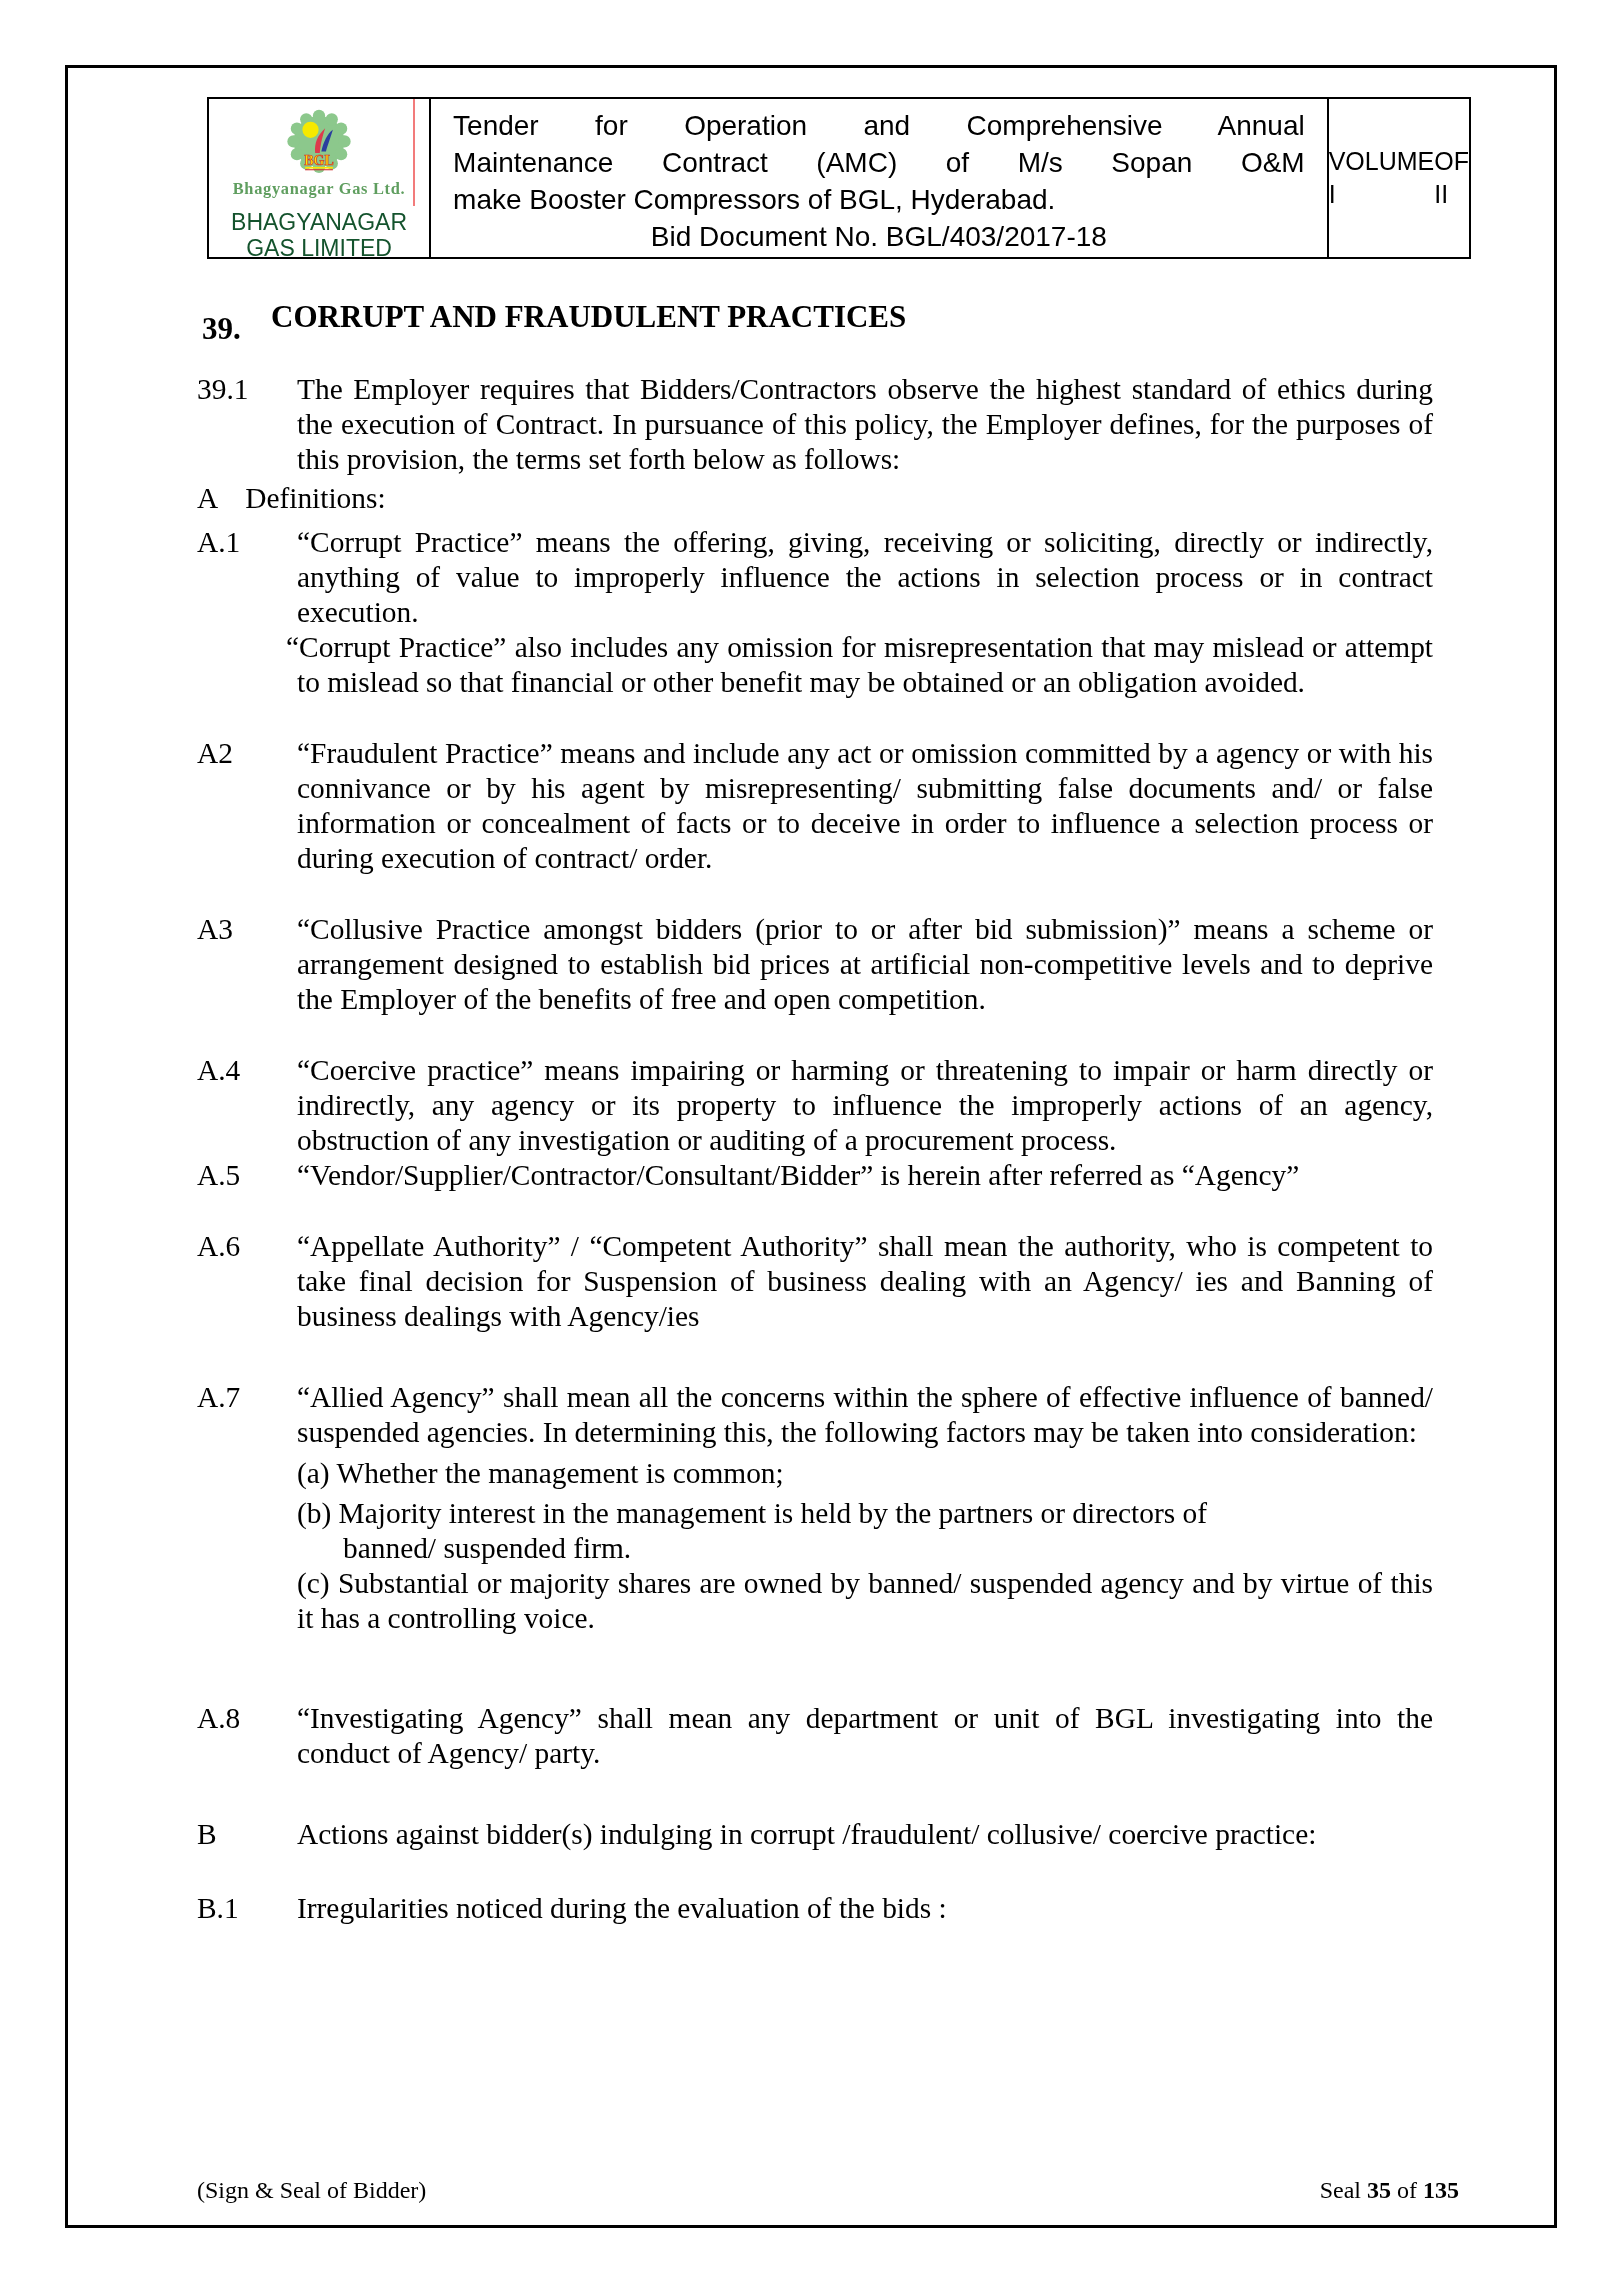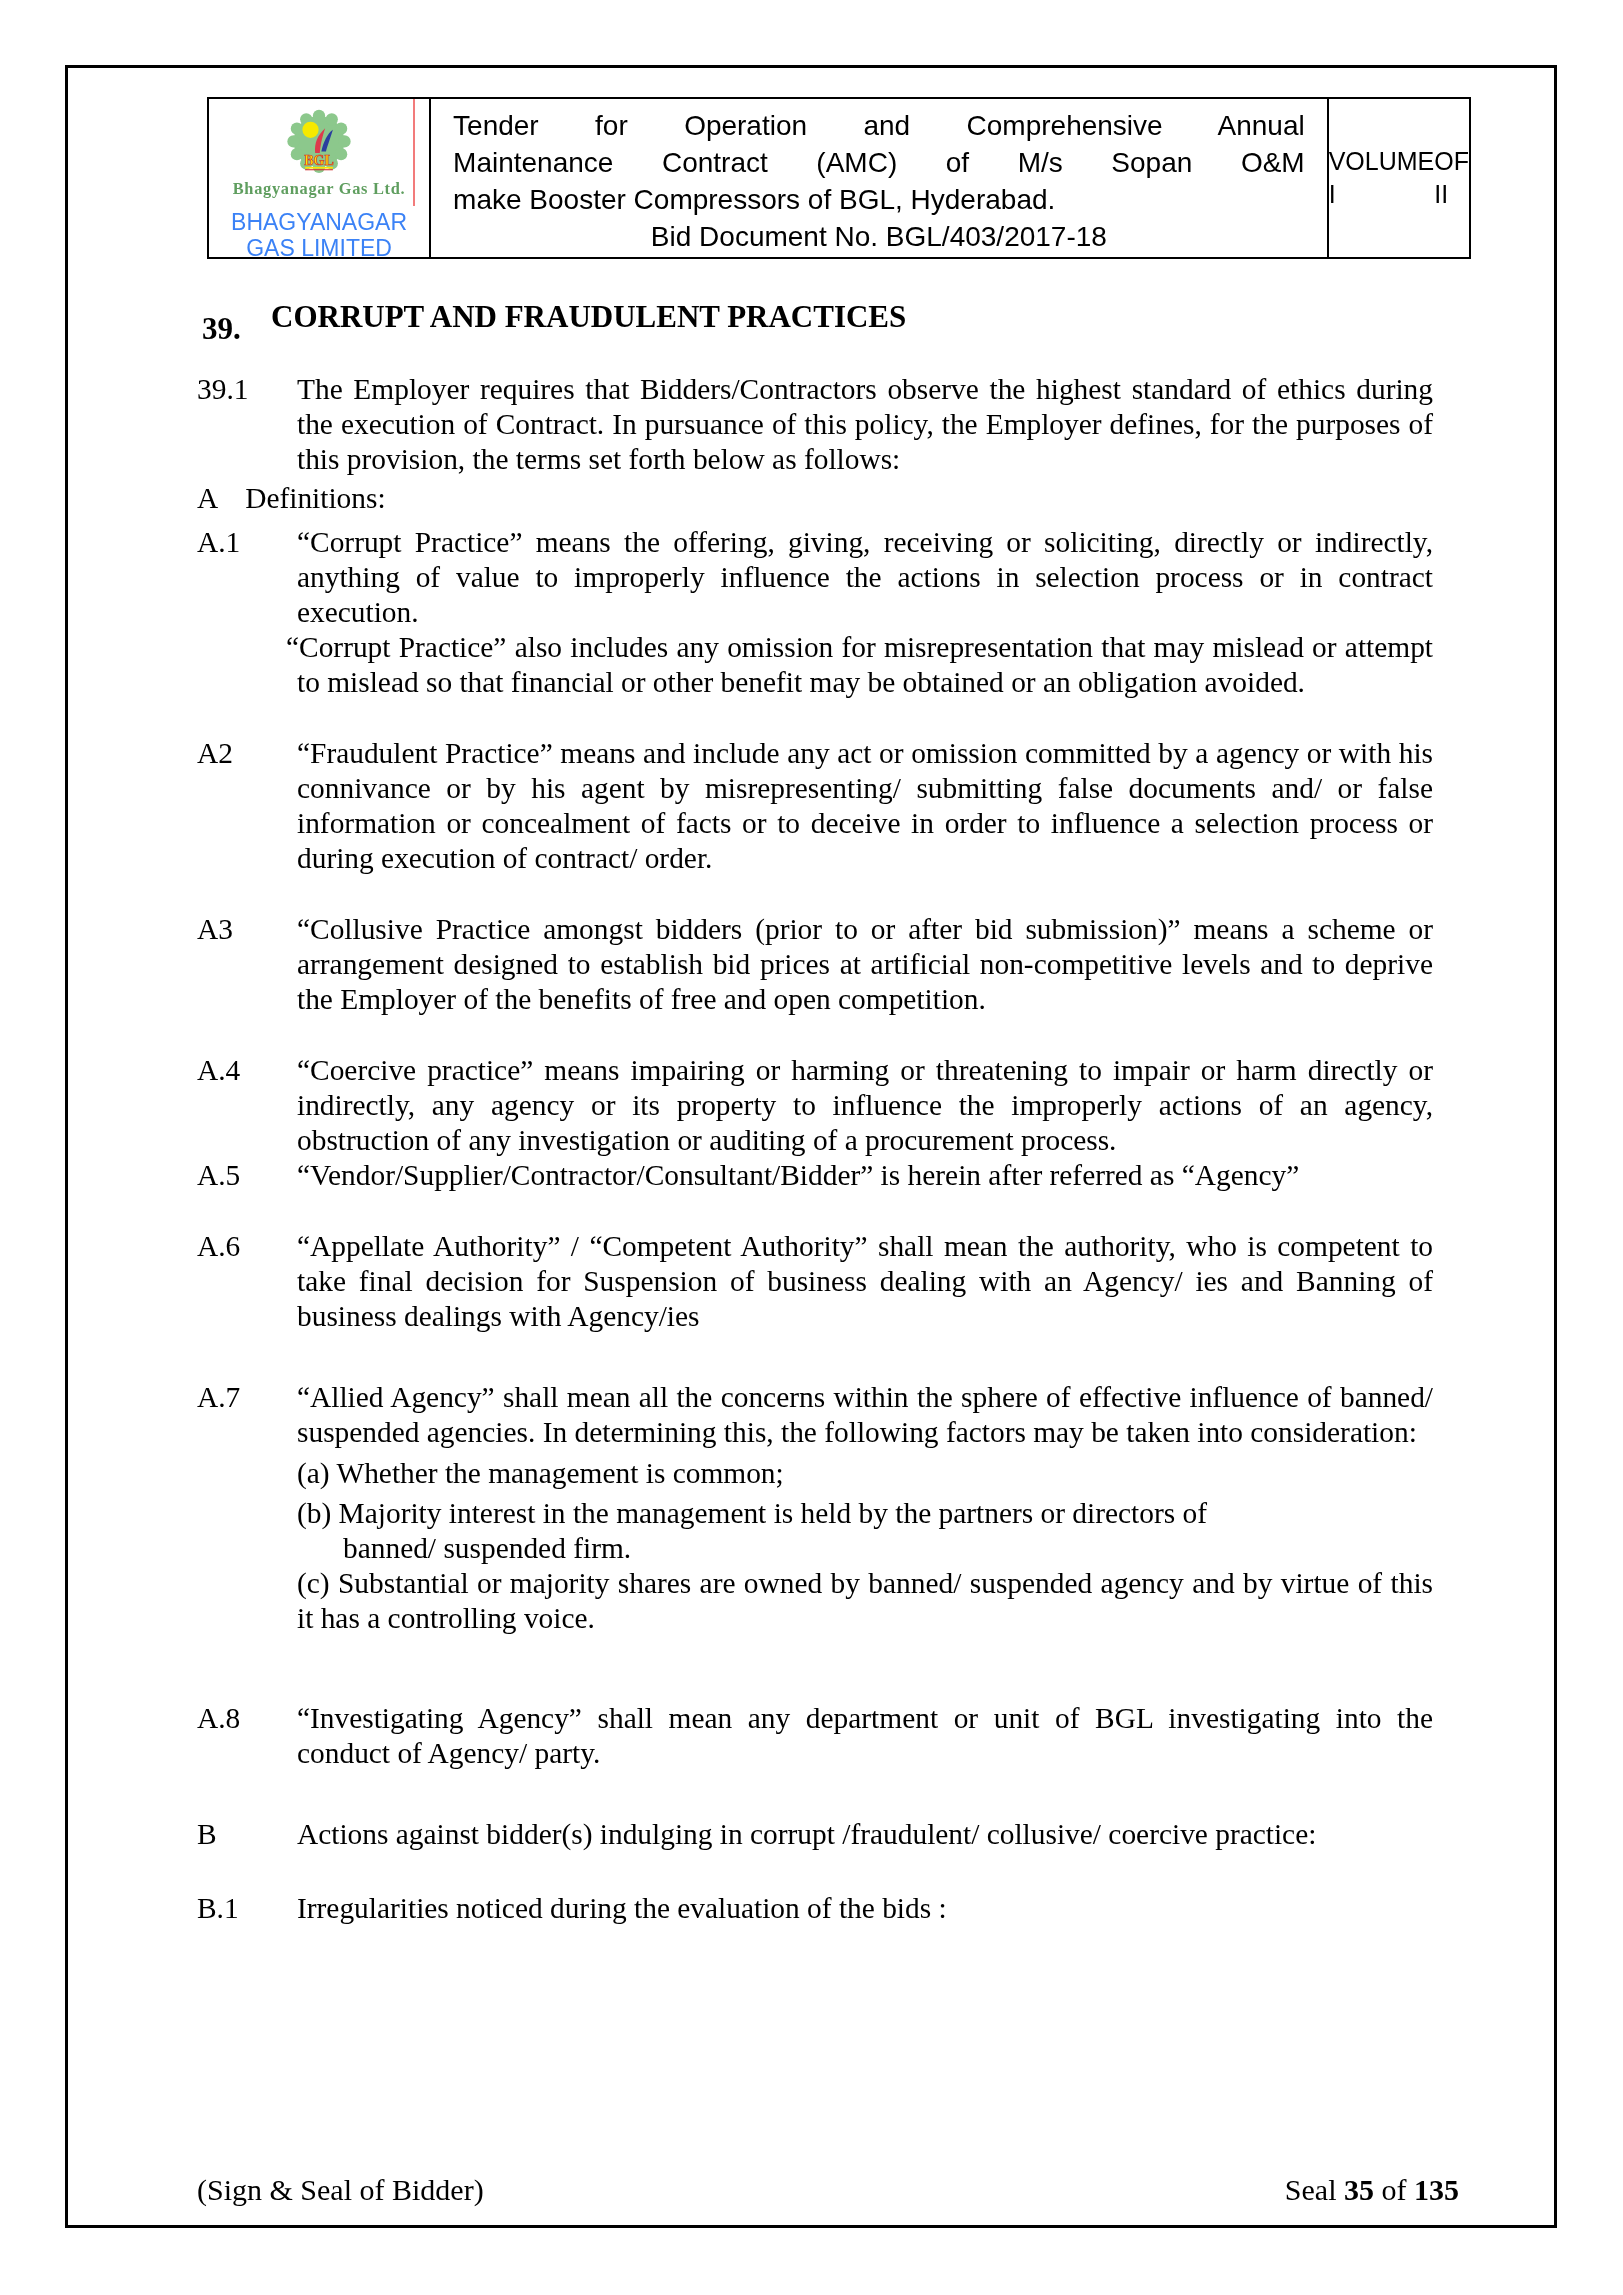--- a/index.html
+++ b/index.html
@@ -25,21 +25,21 @@
   .cell-volume{flex:1;display:flex;flex-direction:row;justify-content:center;align-items:center;
     font-family:"Liberation Sans","DejaVu Sans",sans-serif;font-size:25px;line-height:33px;}
   .title-just{text-align:justify;text-align-last:justify;}
   .title-left{text-align:left;}
   .title-center{text-align:center;}
   .red-line{position:absolute;left:204px;top:0;width:2px;height:107px;background:#f27b7b;}
   .badge-wrap{position:absolute;left:0;top:9.2px;width:100%;text-align:center;}
   .logo-caption{margin-top:-2.6px;font-size:16.4px;color:#5f9e5f;font-weight:bold;letter-spacing:0.7px;}
   .company-name{
     position:absolute;left:9.2px;right:9.2px;top:110px;text-align:center;
-    font-family:"Liberation Sans","DejaVu Sans",sans-serif;font-size:23px;line-height:26px;color:#3b82f6;
+    font-family:"Liberation Sans","DejaVu Sans",sans-serif;font-size:23px;line-height:26px;color:#14532d;
   }
   
   .heading{position:relative;margin:38px 121px 0 203px;font-size:31px;line-height:39px;font-weight:bold;}
   .heading .num{position:absolute;left:-69px;top:12px;}
   .clauses{font-size:29.4px;line-height:35px;}
   .item{position:relative;margin:36px 121px 0 229px;text-align:justify;}
   .item .num{position:absolute;left:-100px;top:0;text-align:left;}
   .inline-item{margin:3.9px 121px 0 129px;text-align:left;}
   .inline-item .num{display:inline-block;margin-right:19.6px;}
   .cont{margin:0 121px 0 229px;text-indent:-11px;text-align:justify;}
@@ -48,21 +48,21 @@
   .sub-just{margin:0 121px 0 229px;text-align:justify;}
   .mt0{margin-top:0;}
   .mt14{margin-top:9.2px;}
   .mt70{margin-top:46px;}
   .mt60{margin-top:39px;}
   .mt100{margin-top:65px;}
   
   .footer{
     position:absolute;left:129px;right:95px;bottom:18.3px;
     display:flex;justify-content:space-between;align-items:baseline;
-    font-size:30px;line-height:34px;
+    font-size:24px;line-height:34px;
   }
   .footer b{font-weight:bold;}
 </style>
 </head>
 <body>
 
 <div class="frame">
 
   <div class="hdr-table">
 

